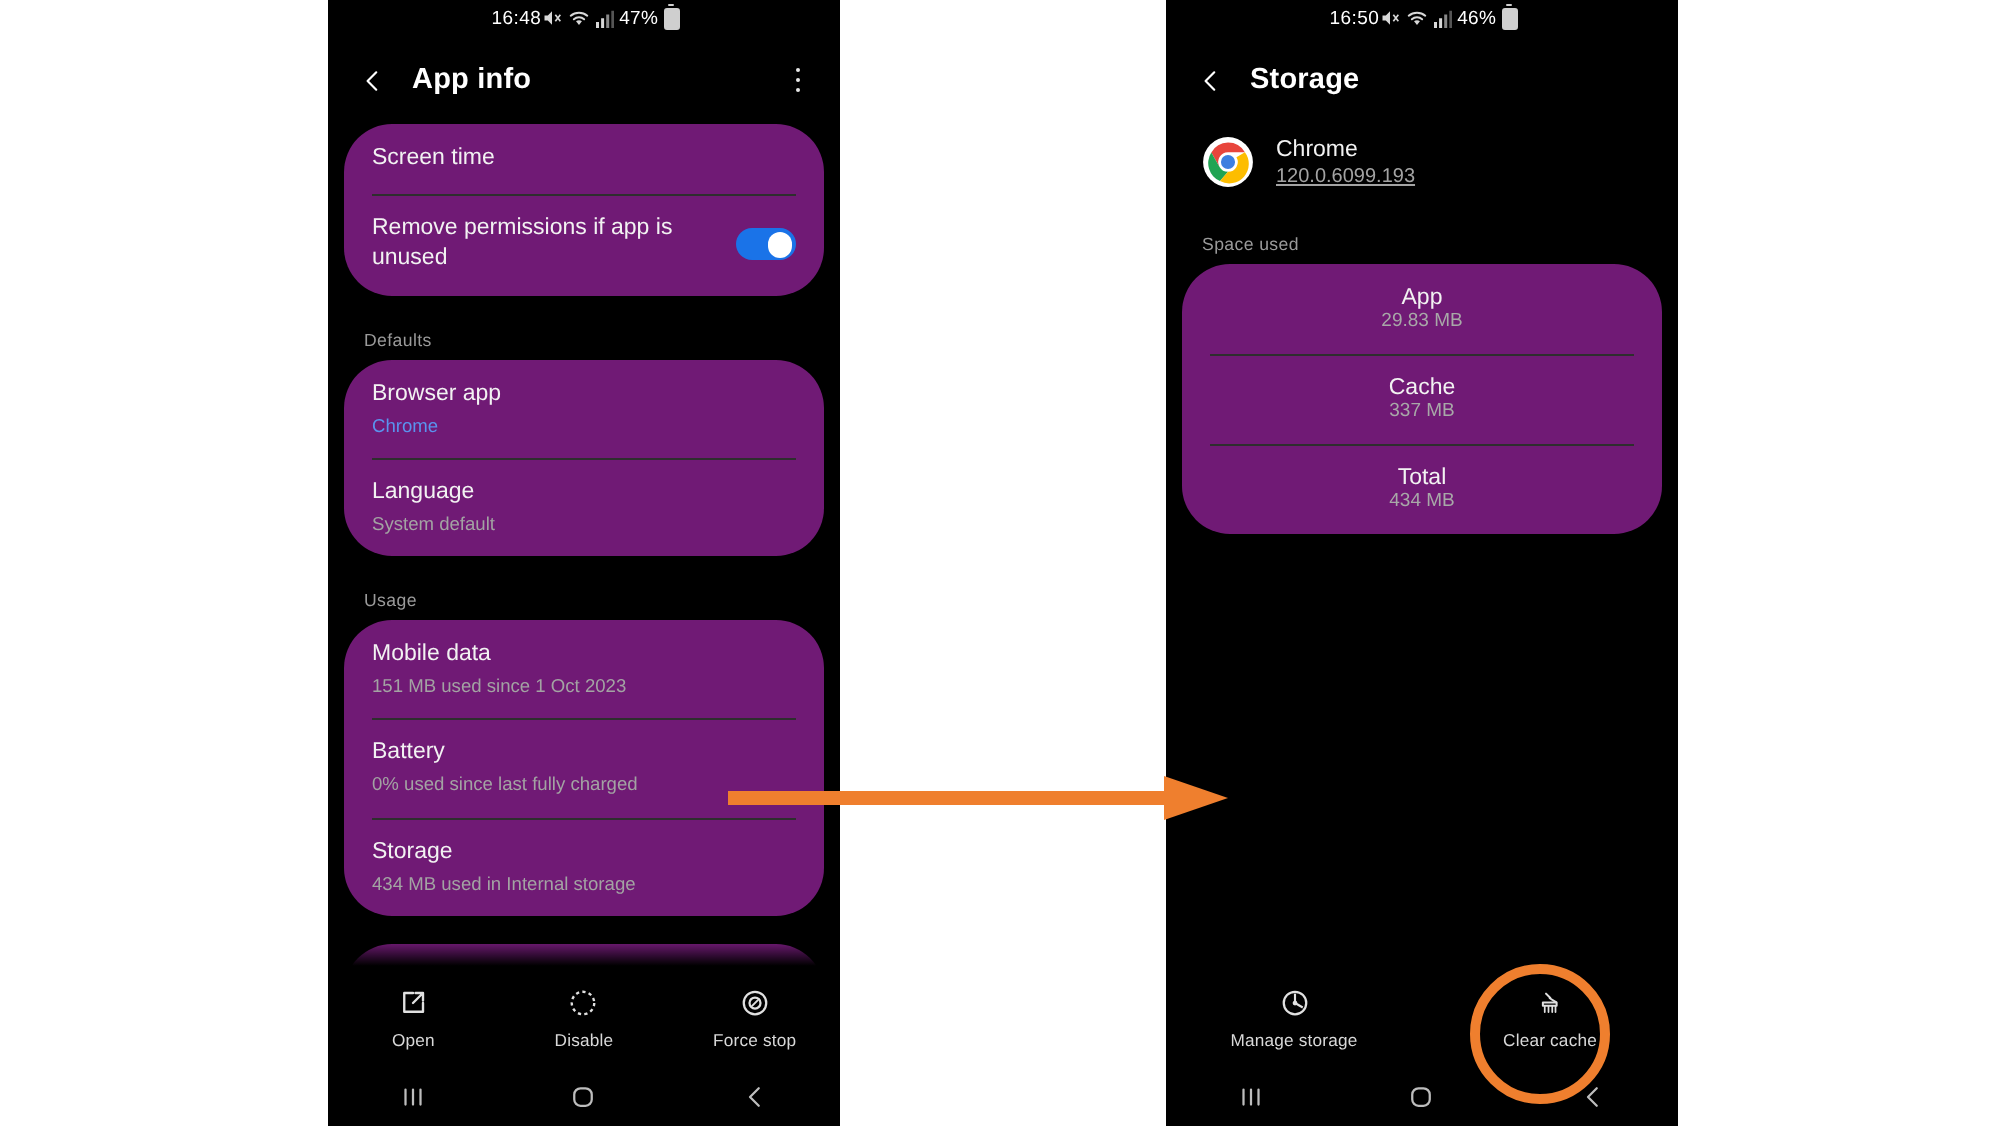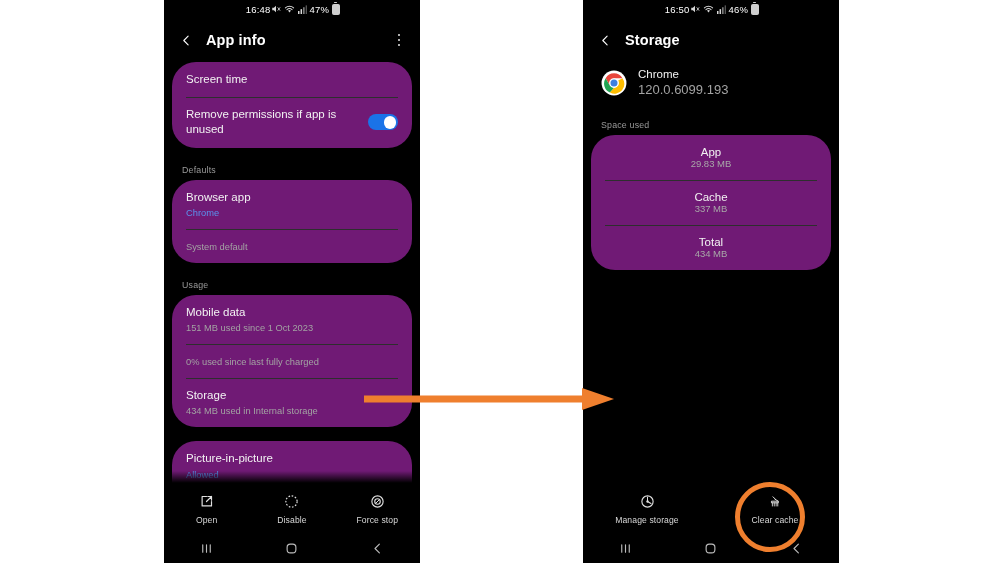--- a/index.html
+++ b/index.html
@@ -71,21 +71,21 @@
 
   
   .srow{display:flex;align-items:center;justify-content:space-between;padding:11px 14px;position:relative;flex-direction:column;}
   .srow + .srow:before{content:"";position:absolute;left:14px;right:14px;top:0;height:1px;background:#2e2e2e;}
   .srow .k{font-size:11.5px;color:#f2f2f2;}
   .srow .v{font-size:9.5px;color:#a8a8a8;}
 
   
   .apphead{display:flex;align-items:center;gap:11px;padding:6px 18px 14px 18px;}
   .apphead .meta .nm{font-size:11.5px;color:#f2f2f2;}
-  .apphead .meta .ver{font-size:13px;color:#a3a3a3;margin-top:2px;}
+  .apphead .meta .ver{font-size:10px;color:#a3a3a3;margin-top:2px;text-decoration:underline;}
   .chrome-ico{width:26px;height:26px;flex:0 0 auto;}
 
   
   .actions{
     position:absolute;left:0;right:0;bottom:30px;height:48px;
     display:flex;align-items:center;background:#000;
   }
   .act{flex:1 1 0;display:flex;flex-direction:column;align-items:center;justify-content:center;gap:5px;cursor:pointer;position:relative;}
   .act .lbl{font-size:8.6px;color:#d8d8d8;letter-spacing:.1px;}
   .act .ico{height:17px;display:flex;align-items:center;justify-content:center;}
@@ -169,31 +169,33 @@
       </div>
     </div>
 
     <div class="section-label">Defaults</div>
     <div class="card">
       <div class="row">
         <div class="t">Browser app</div>
         <div class="s link">Chrome</div>
       </div>
       <div class="row">
+        <div class="t">Language</div>
         <div class="s">System default</div>
       </div>
     </div>
 
     <div class="section-label">Usage</div>
     <div class="card">
       <div class="row">
         <div class="t">Mobile data</div>
         <div class="s">151 MB used since 1 Oct 2023</div>
       </div>
       <div class="row">
+        <div class="t">Battery</div>
         <div class="s">0% used since last fully charged</div>
       </div>
       <div class="row">
         <div class="t">Storage</div>
         <div class="s">434 MB used in Internal storage</div>
       </div>
     </div>
 
     <div class="card" style="margin-top:14px;">
       <div class="row">

